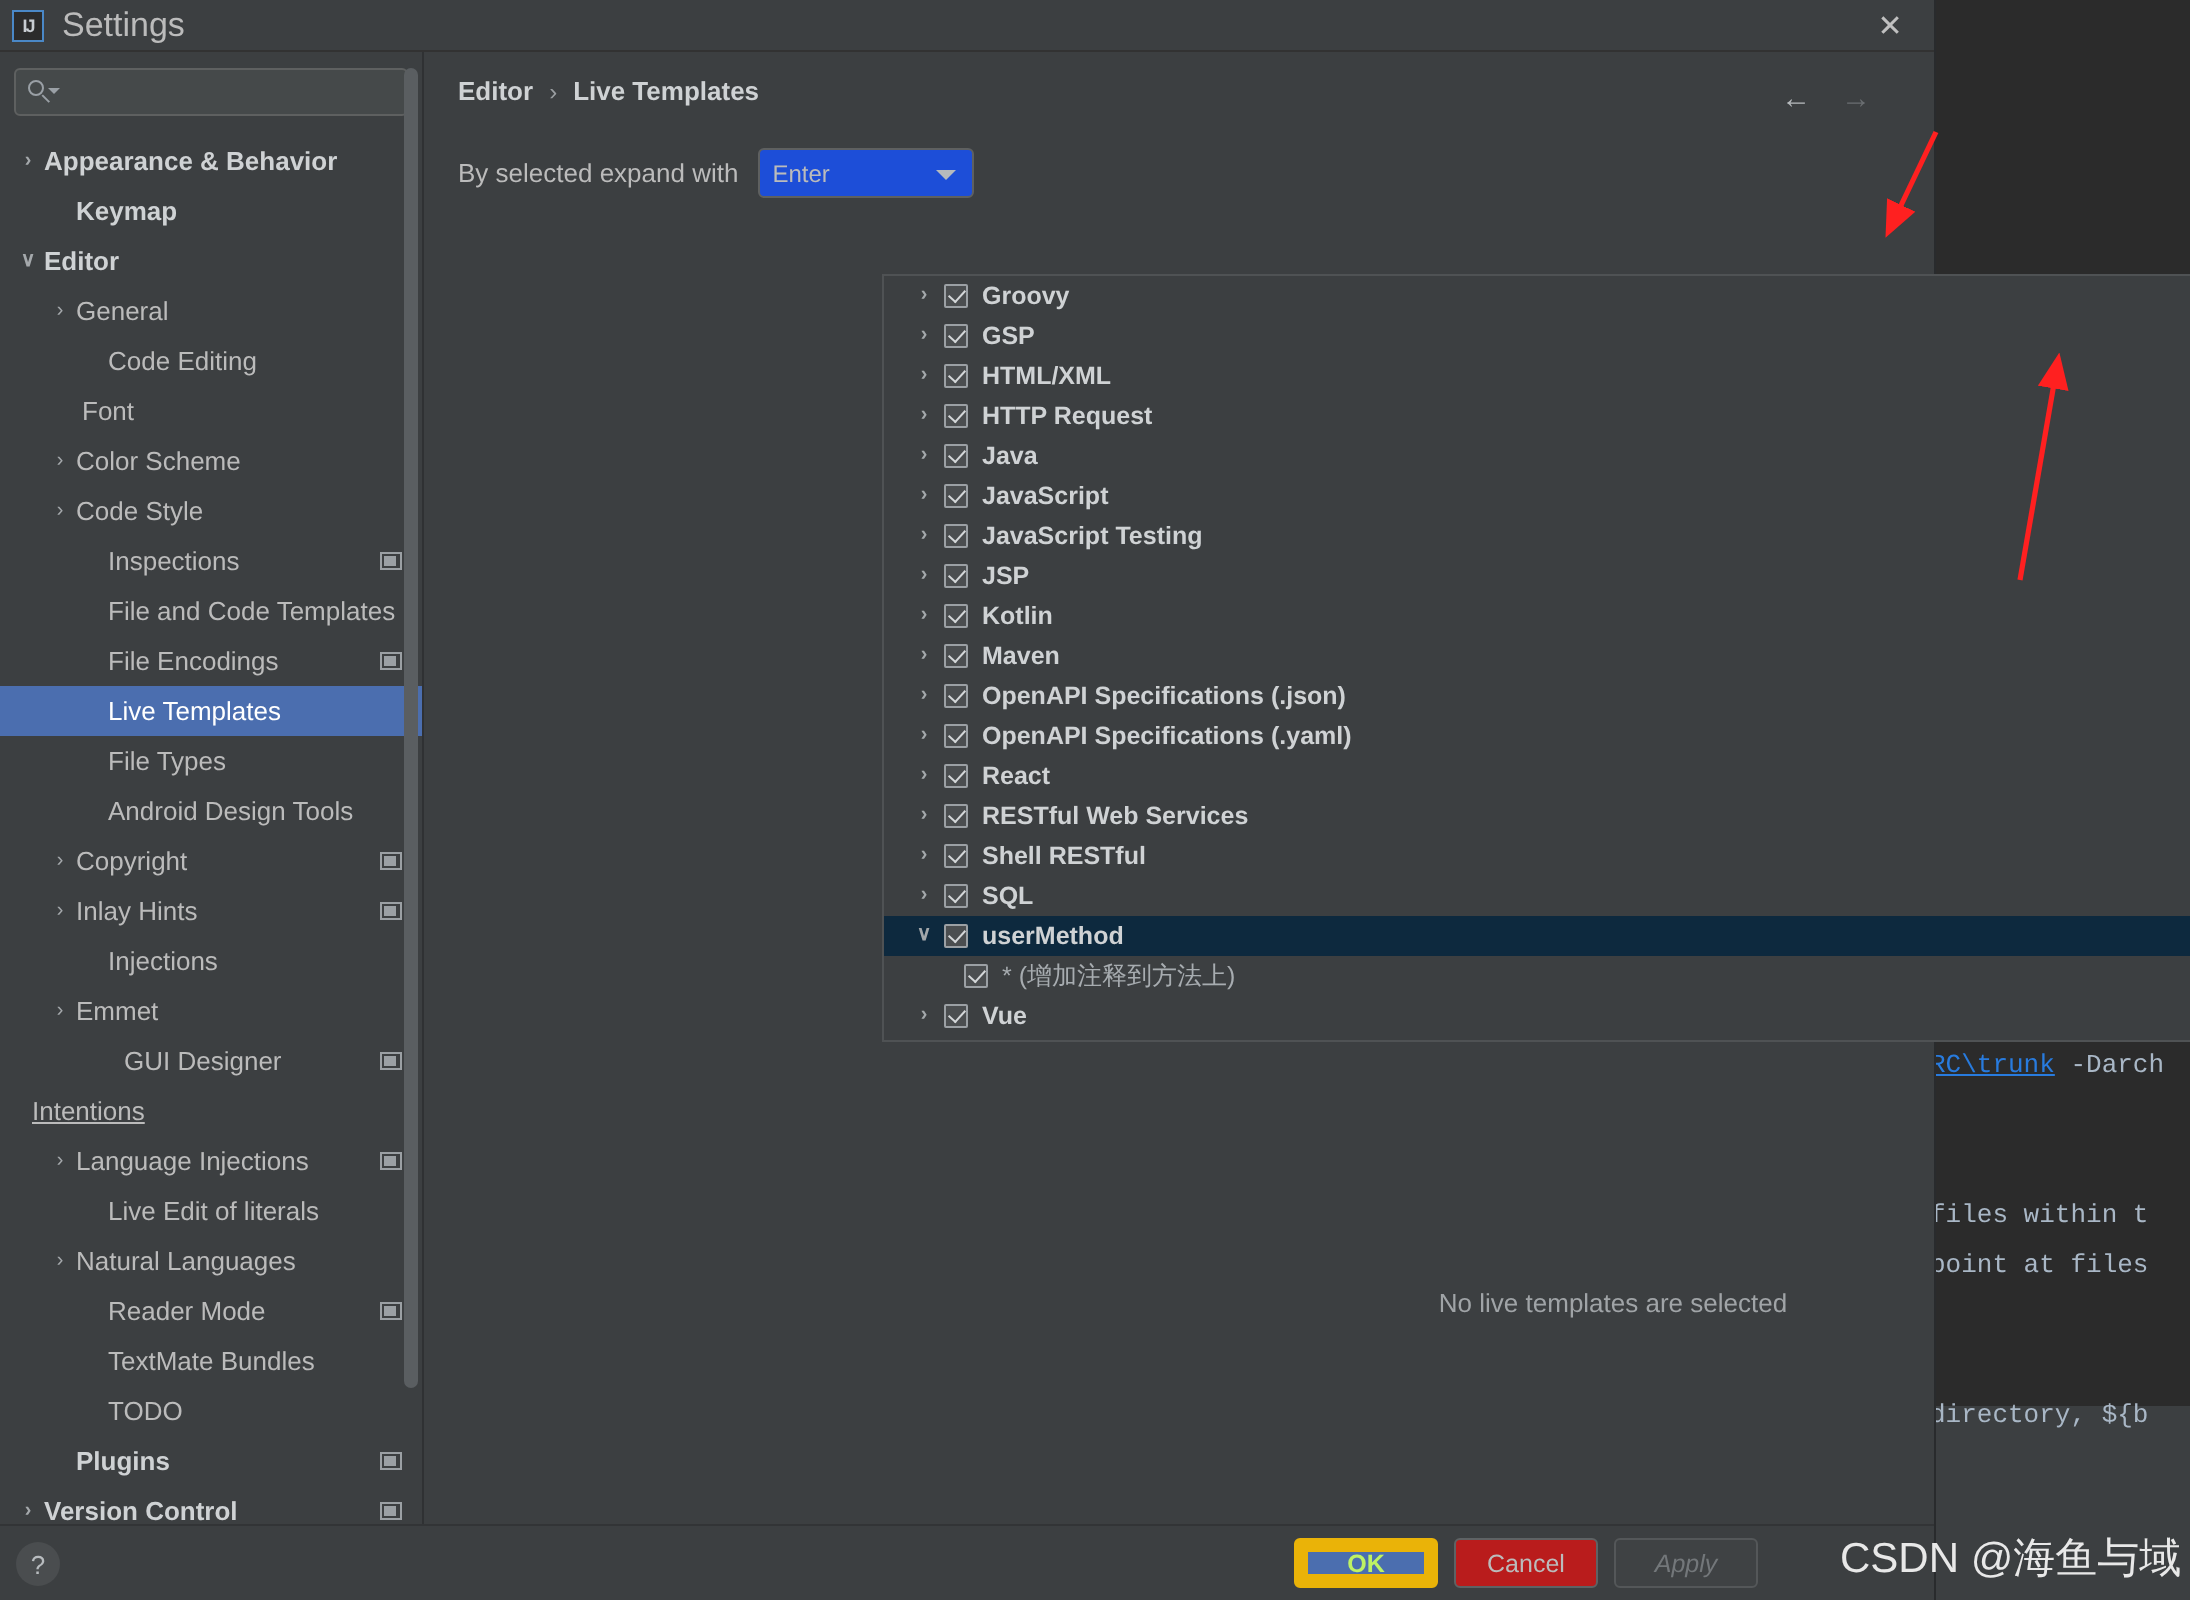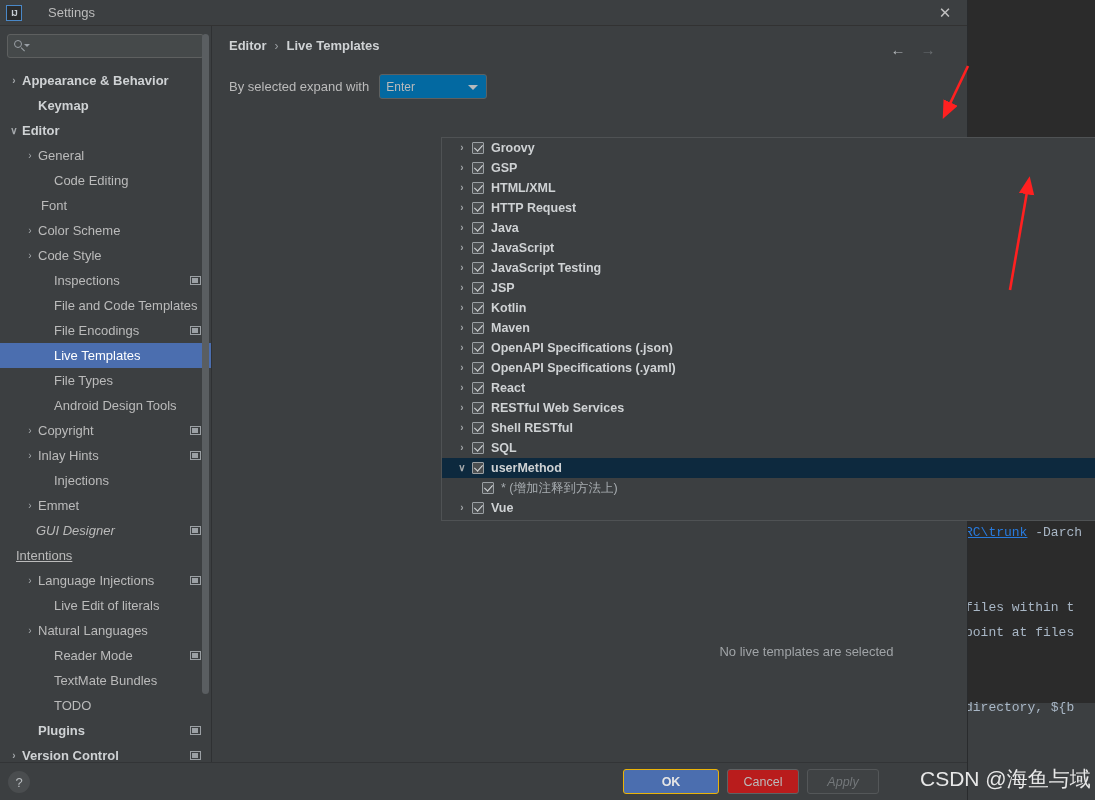--- a/index.html
+++ b/index.html
@@ -59,21 +59,21 @@
     display: flex; align-items: center;
   }
   #app-icon {
     width: 16px; height: 16px; margin-left: 6px;
     border: 1px solid #4a88c7; background: #2b2b2b;
     display: flex; align-items: center; justify-content: center;
     font-family: "Liberation Sans", sans-serif;
     font-size: 9px; font-weight: bold; color: #c8cdd2; letter-spacing: -1px;
   }
   #win-title {
-    margin-left: 26px; font-size: 13px; color: #bbbbbb;
+    margin-left: 9px; font-size: 17px; color: #bbbbbb;
   }
   #close-btn {
     position: absolute; right: 0; top: 0; width: 44px; height: 26px;
     display: flex; align-items: center; justify-content: center;
     color: #c0c0c0; font-size: 15px; cursor: pointer;
   }
 
   
   #dlg-body { position: absolute; top: 26px; left: 0; right: 0; bottom: 38px; }
 
@@ -153,21 +153,21 @@
   }
   #nav-back { right: 56px; color: #b6babd; }
   #nav-fwd  { right: 26px; color: #6a6e71; }
 
   #expand-row {
     position: absolute; left: 16px; top: 48px;
     display: flex; align-items: center; gap: 10px;
   }
   #expand-label { font-size: 13px; color: #bbbbbb; }
   #expand-select {
-    width: 108px; height: 25px; background: #0369a1;
+    width: 108px; height: 25px; background: #1d4ed8;
     border: 1px solid #5e6060; border-radius: 3px;
     display: flex; align-items: center; padding: 0 6px;
     font-size: 12px; color: #bbbbbb; cursor: pointer; position: relative;
   }
   #expand-select .caret {
     position: absolute; right: 8px; top: 10px;
     width: 0; height: 0; border-left: 5px solid transparent;
     border-right: 5px solid transparent; border-top: 5px solid #b6babd;
   }
 
@@ -220,22 +220,22 @@
     display: flex; align-items: center; justify-content: center;
     font-size: 13px; color: #b8bcbf; cursor: pointer;
   }
   .btn {
     position: absolute; top: 6px; height: 25px;
     border-radius: 3px; font-size: 12.5px;
     display: flex; align-items: center; justify-content: center;
     cursor: pointer;
   }
   #ok-btn {
-    right: 248px; width: 96px; background: #4b6eaf;
-    border: 1px solid #eab308; color: #e5e5e5; font-weight: bold;
+    right: 248px; width: 72px; background: #4b6eaf;
+    border: 7px solid #eab308; color: #bef264; font-weight: bold;
   }
   #cancel-btn {
     right: 168px; width: 72px; background: #b91c1c;
     border: 1px solid #5e6264; color: #bbbbbb;
   }
   #apply-btn {
     right: 88px; width: 72px; background: #3f4244;
     border: 1px solid #545759; color: #73777a; font-style: italic;
   }
 
@@ -353,21 +353,21 @@
             <span class="nav-badge"></span>
           </div>
           <div class="nav-item" style="padding-left: 38px;">
             <span class="nav-arrow"></span>
             <span class="nav-label">Injections</span>
           </div>
           <div class="nav-item" style="padding-left: 22px;">
             <span class="nav-arrow">›</span>
             <span class="nav-label">Emmet</span>
           </div>
-          <div class="nav-item" style="padding-left: 20px; font-style: italic;">
+          <div class="nav-item" style="padding-left: 46px;">
             <span class="nav-arrow"></span>
             <span class="nav-label">GUI Designer</span>
             <span class="nav-badge"></span>
           </div>
           <div class="nav-item" style=" text-decoration: underline;">
             <span class="nav-arrow"></span>
             <span class="nav-label">Intentions</span>
           </div>
           <div class="nav-item" style="padding-left: 22px;">
             <span class="nav-arrow">›</span>

